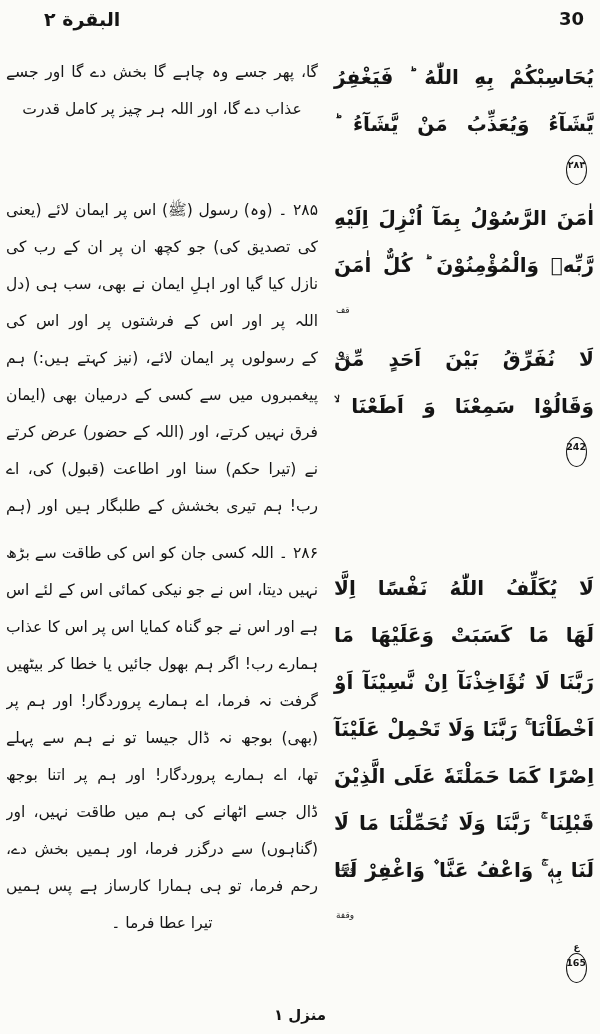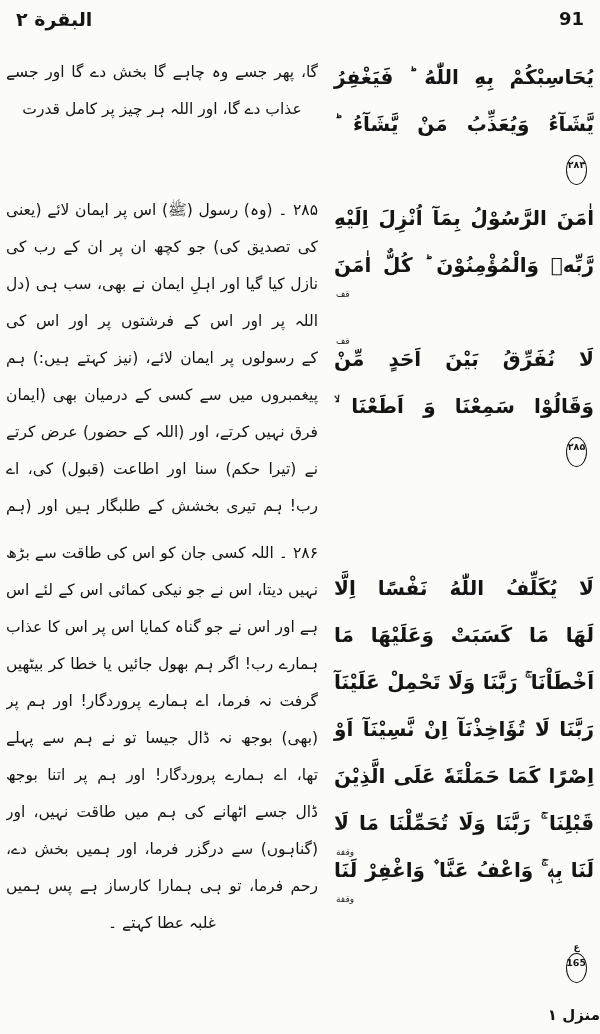--- a/index.html
+++ b/index.html
@@ -19,21 +19,21 @@
   
   .header {
     display: flex;
     justify-content: space-between;
     align-items: flex-start;
     padding: 8px 16px 0 16px;
     font-size: 19px;
     font-weight: 700;
     height: 46px;
   }
-  .header .h-item { white-space: nowrap; }
+  .header .h-item { white-space: nowrap; margin-left: 28px; }
   .header .h-center { font-size: 18px; }
   
   .columns {
     display: flex;
     gap: 14px;
     padding: 8px 6px 0 6px;
     align-items: flex-start;
   }
   .quran-col {
     flex: none;
@@ -57,21 +57,21 @@
     text-align-last: justify;
     padding-left: 2px;
   }
   .aline.vend {
     text-align: right;
     text-align-last: right;
   }
   .qblock2 { margin-top: 88px; }
   .waqf-note {
     position: absolute;
-    left: 4px; top: 0;
+    left: 4px; top: 16px;
     font-size: 9px;
     font-weight: 400;
     line-height: 10px;
     color: #222;
   }
   .marker-wrap {
     display: inline-flex;
     flex-direction: column;
     align-items: center;
     vertical-align: middle;
@@ -106,31 +106,32 @@
   .uline.end {
     text-align: center;
     text-align-last: center;
   }
   .tpara2 { margin-top: 64px; }
   .tpara3 { margin-top: 10px; }
   
   .footer {
     position: absolute;
     left: 0; right: 0; bottom: 10px;
+    text-align: center;
     font-size: 15px;
     font-weight: 700;
   }
 </style>
 </head>
 <body>
 
 <div class="page">
 
   <div class="header">
-    <span class="h-item h-center">91</span>
+    <span class="h-item h-center">30</span>
     <span class="h-item">البقرة ۲</span>
   </div>
 
   <div class="columns">
 
     <div class="quran-col" lang="ar">
       <div class="qblock qblock1">
 
           <div class="aline"><span class="atext">يُحَاسِبْكُمْ بِهِ اللّٰهُ ؕ فَيَغْفِرُ لِمَنْ</span></div>
 
@@ -144,32 +145,32 @@
 
           <div class="aline"><span class="atext">رَّبِّهٖ وَالْمُؤْمِنُوْنَ ؕ كُلٌّ اٰمَنَ بِاللّٰهِ</span></div>
 
           <div class="aline"><span class="waqf-note">قف</span></div>
 
           <div class="aline"><span class="waqf-note">قف</span><span class="atext">لَا نُفَرِّقُ بَيْنَ اَحَدٍ مِّنْ رُّسُلِهٖ</span></div>
 
           <div class="aline"><span class="atext">وَقَالُوْا سَمِعْنَا وَ اَطَعْنَا ۙ غُفْرَانَكَ</span></div>
 
           <div class="aline vend"><span class="marker-wrap">
-              <span class="ayah-circle">۲۸۵</span>
+              <span class="ayah-circle">242</span>
             </span></div>
         </div>
       <div class="qblock qblock2">
 
           <div class="aline"><span class="atext">لَا يُكَلِّفُ اللّٰهُ نَفْسًا اِلَّا وُسْعَهَا ؕ</span></div>
 
           <div class="aline"><span class="atext">لَهَا مَا كَسَبَتْ وَعَلَيْهَا مَا اكْتَسَبَتْ ؕ</span></div>
 
+          <div class="aline"><span class="atext">رَبَّنَا لَا تُؤَاخِذْنَآ اِنْ نَّسِيْنَآ اَوْ</span></div>
+
           <div class="aline"><span class="atext">اَخْطَاْنَا ۚ رَبَّنَا وَلَا تَحْمِلْ عَلَيْنَآ</span></div>
-
-          <div class="aline"><span class="atext">رَبَّنَا لَا تُؤَاخِذْنَآ اِنْ نَّسِيْنَآ اَوْ</span></div>
 
           <div class="aline"><span class="atext">اِصْرًا كَمَا حَمَلْتَهٗ عَلَى الَّذِيْنَ مِنْ</span></div>
 
           <div class="aline"><span class="atext">قَبْلِنَا ۚ رَبَّنَا وَلَا تُحَمِّلْنَا مَا لَا طَاقَةَ</span></div>
 
           <div class="aline"><span class="waqf-note">وقفة</span><span class="atext">لَنَا بِهٖ ۚ وَاعْفُ عَنَّا ۫ وَاغْفِرْ لَنَا</span></div>
 
           <div class="aline"><span class="waqf-note">وقفة</span></div>
 
           <div class="aline vend"><span class="marker-wrap">
@@ -222,21 +223,21 @@
           <div class="uline"><span>(بھی) بوجھ نہ ڈال جیسا تو نے ہم سے پہلے لوگوں پر ڈالا</span></div>
 
           <div class="uline"><span>تھا، اے ہمارے پروردگار! اور ہم پر اتنا بوجھ (بھی) نہ</span></div>
 
           <div class="uline"><span>ڈال جسے اٹھانے کی ہم میں طاقت نہیں، اور ہمارے</span></div>
 
           <div class="uline"><span>(گناہوں) سے درگزر فرما، اور ہمیں بخش دے، اور ہم پر</span></div>
 
           <div class="uline"><span>رحم فرما، تو ہی ہمارا کارساز ہے پس ہمیں کافروں کی قوم پر</span></div>
 
-          <div class="uline end"><span>غلبہ عطا کہتے ۔</span></div>
+          <div class="uline end"><span>تیرا عطا فرما ۔</span></div>
         </div>
     </div>
 
   </div>
 
   <div class="footer">
     <span>منزل ۱</span>
   </div>
 
 </div>

